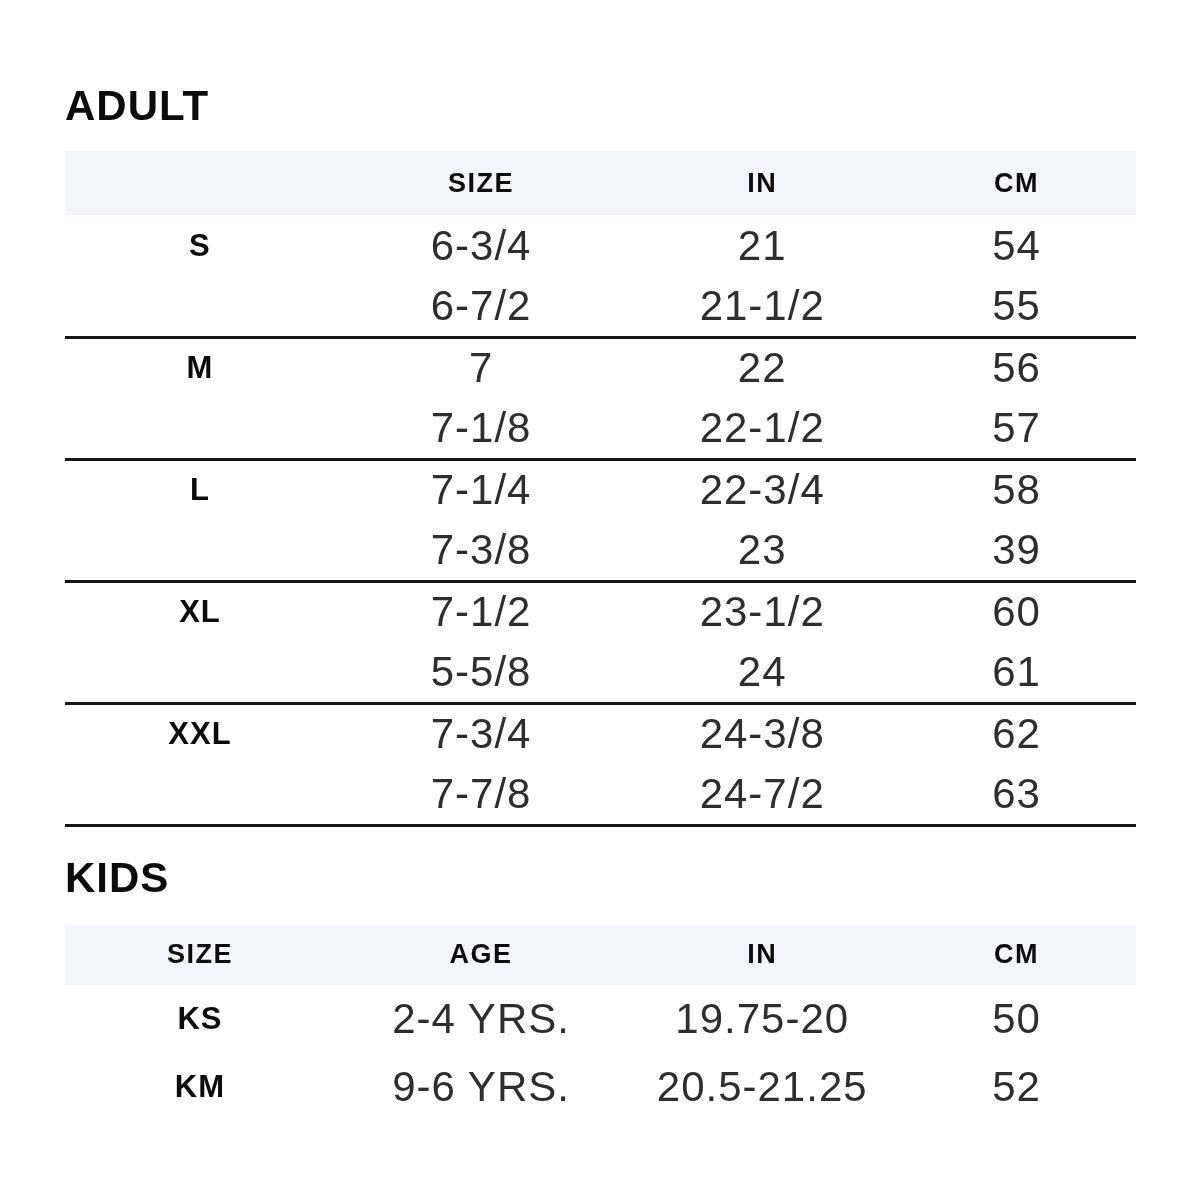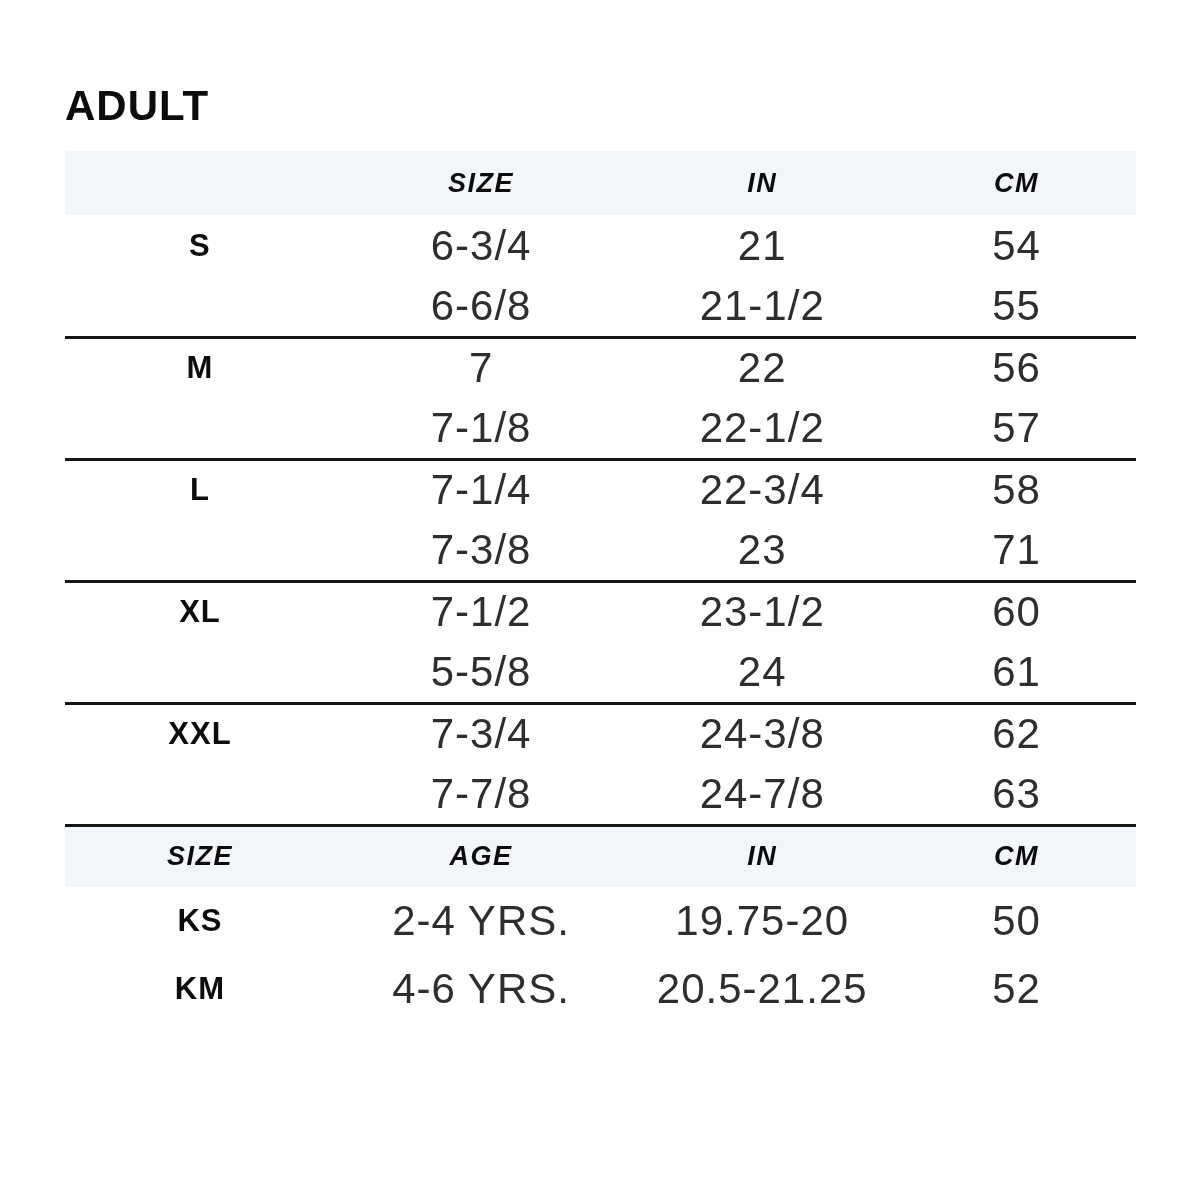--- a/index.html
+++ b/index.html
@@ -49,21 +49,20 @@
   table.kids  thead tr.band { height: 60px; }
 
   th {
     font-size: 27px;
     font-weight: 700;
     letter-spacing: 1.5px;
     color: #0c0c0c;
     text-align: center;
     vertical-align: middle;
     padding: 0;
-    font-style: italic;
   }
 
   table.adult tbody tr { height: 61px; }
   table.kids  tbody tr { height: 68px; }
 
   tbody.group {
     border-bottom: 3px solid #151515;
   }
 
   td {
@@ -107,21 +106,21 @@
 
     <tbody class="group">
       <tr>
         <td class="lbl">S</td>
         <td>6-3/4</td>
         <td>21</td>
         <td>54</td>
       </tr>
       <tr>
         <td></td>
-        <td>6-6/8</td>
+        <td>6-7/2</td>
         <td>21-1/2</td>
         <td>55</td>
       </tr>
     </tbody>
 
     <tbody class="group">
       <tr>
         <td class="lbl">M</td>
         <td>7</td>
         <td>22</td>
@@ -139,21 +138,21 @@
       <tr>
         <td class="lbl">L</td>
         <td>7-1/4</td>
         <td>22-3/4</td>
         <td>58</td>
       </tr>
       <tr>
         <td></td>
         <td>7-3/8</td>
         <td>23</td>
-        <td>71</td>
+        <td>39</td>
       </tr>
     </tbody>
 
     <tbody class="group">
       <tr>
         <td class="lbl">XL</td>
         <td>7-1/2</td>
         <td>23-1/2</td>
         <td>60</td>
       </tr>
@@ -168,26 +167,27 @@
     <tbody class="group">
       <tr>
         <td class="lbl">XXL</td>
         <td>7-3/4</td>
         <td>24-3/8</td>
         <td>62</td>
       </tr>
       <tr>
         <td></td>
         <td>7-7/8</td>
-        <td>24-7/8</td>
+        <td>24-7/2</td>
         <td>63</td>
       </tr>
     </tbody>
   </table>
 
+  <h2 class="section-title kids">KIDS</h2>
 
   <table class="size-table kids">
     <colgroup>
         <col class="c1">
         <col class="c2">
         <col class="c3">
         <col class="c4">
       </colgroup>
     <thead>
       <tr class="band">
@@ -199,20 +199,20 @@
     </thead>
     <tbody>
       <tr>
         <td class="lbl">KS</td>
         <td>2-4 YRS.</td>
         <td>19.75-20</td>
         <td>50</td>
       </tr>
       <tr>
         <td class="lbl">KM</td>
-        <td>4-6 YRS.</td>
+        <td>9-6 YRS.</td>
         <td>20.5-21.25</td>
         <td>52</td>
       </tr>
     </tbody>
   </table>
 
 </div>
 
 </body></html>

